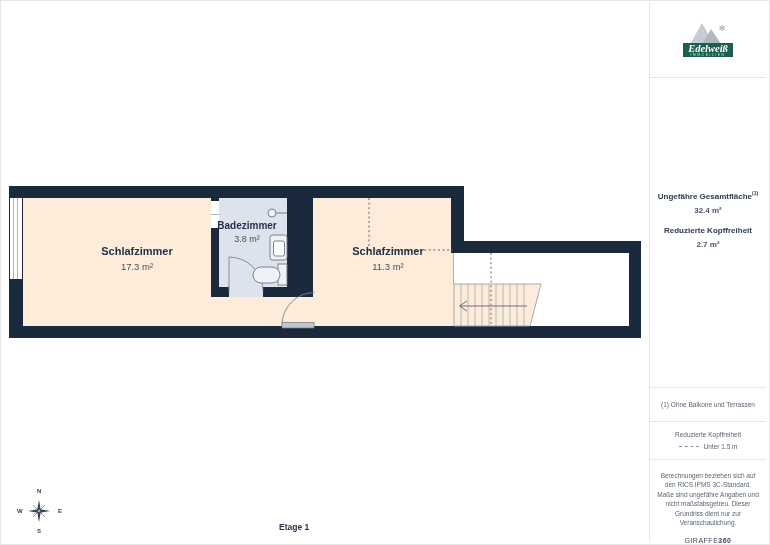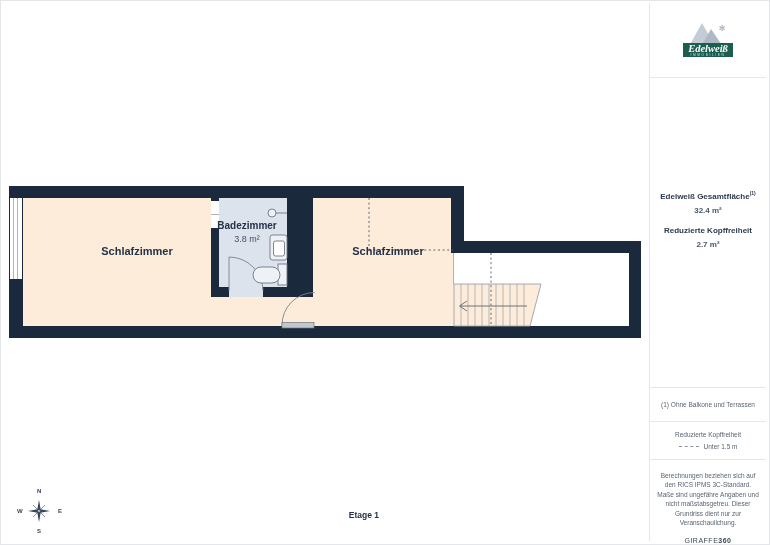--- a/index.html
+++ b/index.html
@@ -18,21 +18,21 @@
   .bathblock{position:absolute;background:var(--wall);}
   .bathroom{position:absolute;background:var(--bath);}
   .whiteslot{position:absolute;background:#fff;}
   .gap{position:absolute;background:var(--bath);}
   svg.overlay{position:absolute;left:0;top:0;pointer-events:none;}
   .room-label{position:absolute;text-align:center;color:var(--text-dark);line-height:1.25;}
   .room-label .nm{font-weight:bold;font-size:11px;}
   .room-label .ar{font-size:9.5px;color:var(--text-mid);margin-top:2px;}
   .room-label.small .nm{font-size:10px;}
   .room-label.small .ar{font-size:9px;margin-top:1px;text-align:center;}
-  .floor-label{position:absolute;left:278px;top:509px;width:100px;text-align:right;
+  .floor-label{position:absolute;left:278px;top:521px;width:100px;text-align:left;
         font-size:8.5px;font-weight:bold;color:var(--text-dark);}
   
   .compass{position:absolute;left:12px;top:487px;width:52px;height:48px;}
   .compass .pt{position:absolute;font-size:6px;font-weight:bold;color:#39455a;}
   .compass .n{left:24px;top:0;} .compass .s{left:24px;top:40px;}
   .compass .w{left:4px;top:20px;} .compass .e{left:45px;top:20px;}
   
   .sidebar{position:absolute;left:648px;top:2px;width:117px;height:538px;
         background:#fff;border-left:1px solid var(--border);box-sizing:border-box;}
   .sb-sec{box-sizing:border-box;width:100%;border-bottom:1px solid var(--border);
@@ -131,27 +131,29 @@
         <rect x="272.5" y="240" width="11" height="15" rx="2" fill="#fff"></rect>
       </g>
       <g stroke="#6f7683" stroke-width="0.9">
         <rect x="277" y="263" width="9" height="21" fill="#eef1f6"></rect>
         <rect x="252" y="266" width="27" height="16" rx="8" fill="#eef1f6"></rect>
       </g>
     </svg>
 
     <div class="room-label" style="left:61px;top:244px;width:150px;">
       <div class="nm">Schlafzimmer</div>
+      <div class="ar">17.3 m²</div>
     </div>
     <div class="room-label small" style="left:186px;top:219px;width:120px;">
       <div class="nm">Badezimmer</div>
       <div class="ar">3.8 m²</div>
     </div>
     <div class="room-label" style="left:312px;top:244px;width:150px;">
       <div class="nm">Schlafzimmer</div>
+      <div class="ar">11.3 m²</div>
     </div>
 
     <div class="floor-label">Etage 1</div>
 
     <div class="compass">
       <span class="pt n">N</span>
       <span class="pt s">S</span>
       <span class="pt w">W</span>
       <span class="pt e">E</span>
       <svg width="52" height="48" viewBox="0 0 52 48" style="position:absolute;left:0;top:0;">
@@ -175,21 +177,21 @@
         <polygon points="12,30 26,5 40,30" fill="#c6ccd5"></polygon>
         <polygon points="24,30 35,11 48,30" fill="#b0b8c4"></polygon>
         <text x="46" y="13" font-size="8" fill="#9aa3ae" text-anchor="middle">✻</text>
         <rect x="7" y="25" width="50" height="14" fill="#1c5f50"></rect>
         <text x="32" y="33.5" text-anchor="middle" font-family="Liberation Serif, DejaVu Serif, serif" font-style="italic" font-weight="bold" font-size="10.5" fill="#ffffff">Edelweiß</text>
         <text x="32" y="37.8" text-anchor="middle" font-size="3.2" letter-spacing="1.6" fill="#cfe0d8">IMMOBILIEN</text>
       </svg>
     </div>
 
     <div class="sb-sec sb-info">
-      <div class="h"><span>Edelweiß Gesamtfläche</span><sup>(1)</sup></div>
+      <div class="h"><span>Ungefähre Gesamtfläche</span><sup>(1)</sup></div>
       <div class="v">32.4 m²</div>
       <div class="h">Reduzierte Kopffreiheit</div>
       <div class="v">2.7 m²</div>
     </div>
 
     <div class="sb-sec sb-foot">
       <span>(1) Ohne Balkone und Terrassen</span>
     </div>
 
     <div class="sb-sec sb-legend">

